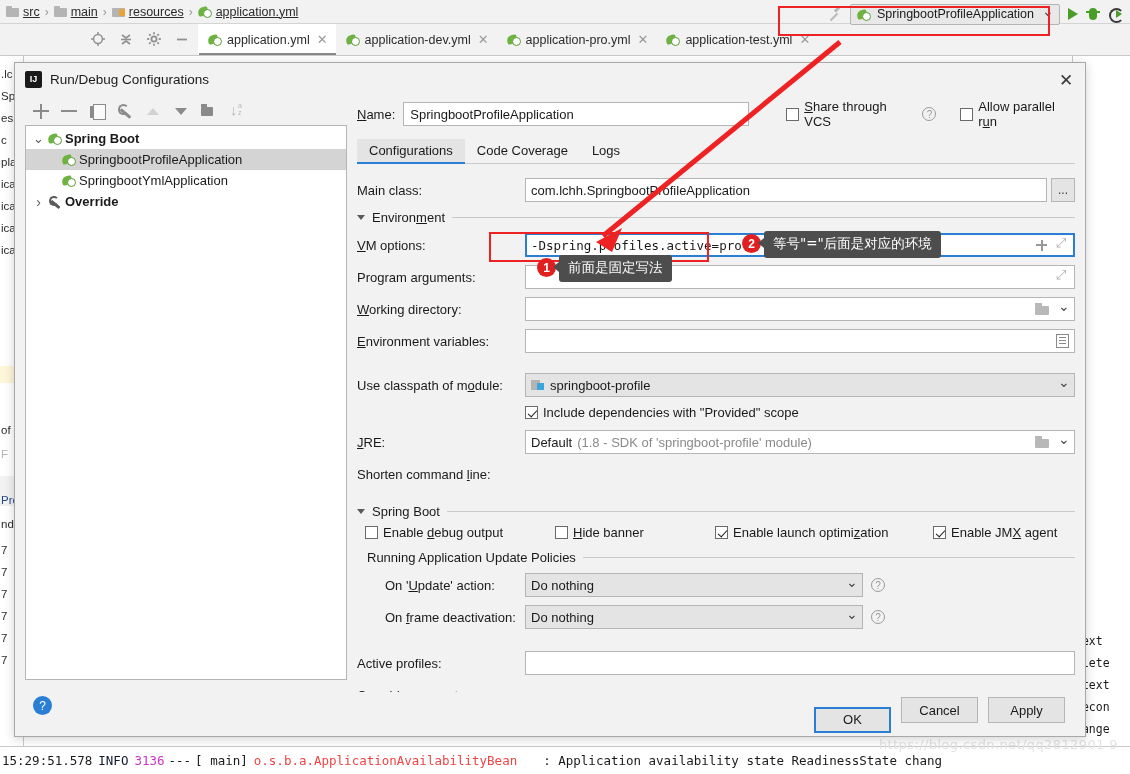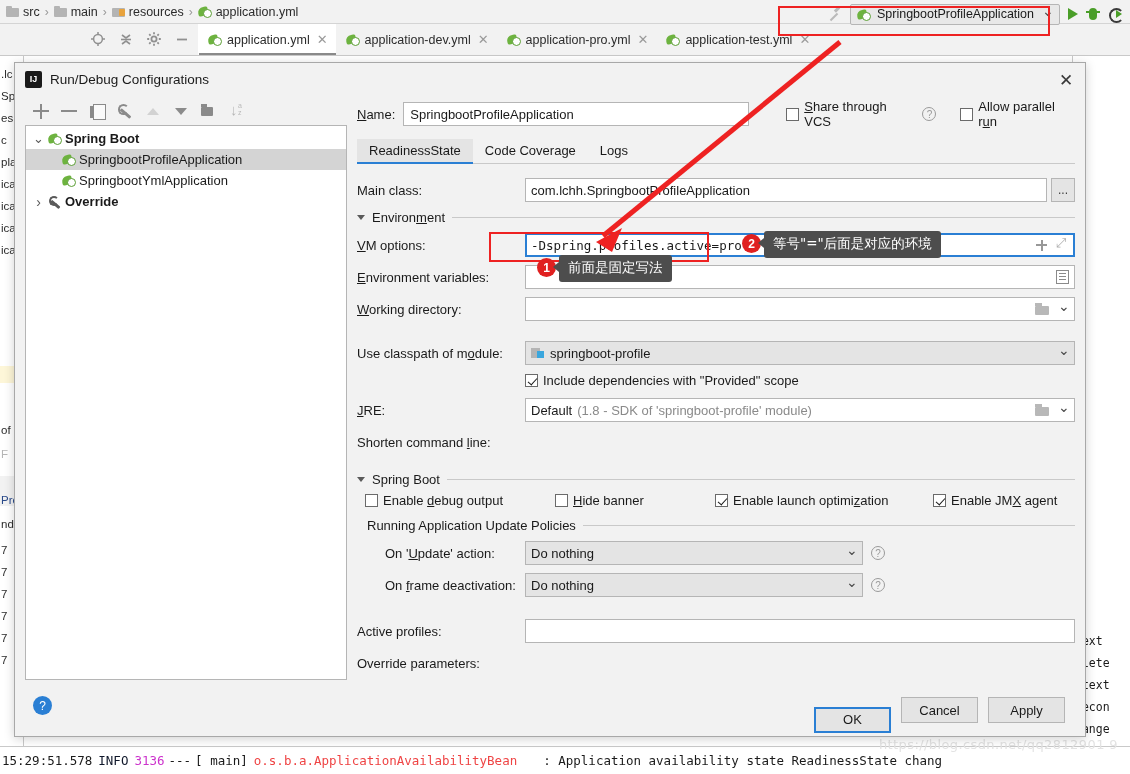--- a/index.html
+++ b/index.html
@@ -14,21 +14,21 @@
   }
   #root { position: relative; width: 1130px; height: 774px; background:#fff; }
 
   
   .ide-breadcrumb {
     position:absolute; left:0; top:0; width:1130px; height:24px;
     background:#f2f2f2; border-bottom:1px solid #d4d4d4;
     display:flex; align-items:center; padding-left:6px; gap:3px;
     font-size:12.5px; color:#2b2b2b;
   }
-  .crumb { display:flex; align-items:center; gap:4px; }
+  .crumb { display:flex; align-items:center; gap:4px;text-decoration:underline; }
   .crumb-sep { color:#9a9a9a; font-size:12px; padding:0 2px;}
   .folder-ic { width:13px; height:11px; position:relative; display:inline-block;}
   .folder-ic:before{content:"";position:absolute;left:0;top:2px;width:13px;height:9px;background:#b4b4b4;border-radius:1px;}
   .folder-ic:after{content:"";position:absolute;left:0;top:0px;width:6px;height:3px;background:#b4b4b4;border-radius:1px;}
   .folder-res:after{content:"";position:absolute;left:7px;top:3px;width:6px;height:7px;background:#e8a33d;}
   .leaf-ic{ position:relative; width:14px;height:13px; display:inline-block;}
   .leaf-ic:before{content:"";position:absolute;left:0;top:2px;width:10px;height:9px;background:#6db33f;border-radius:60% 20% 60% 20%;transform:rotate(-12deg);}
   .leaf-ic:after{content:"";position:absolute;left:5px;top:4px;width:7px;height:7px;border:1.6px solid #5a9e33;border-radius:50%;background:#fff;}
 
   .ide-tabsbar{
@@ -438,21 +438,21 @@
           </span>
           <span class="qmark">?</span>
           <span style="width:8px"></span>
           <span class="cbrow">
             <span class="cbx"></span>
             <span>Allow parallel r<span class="u">u</span>n</span>
           </span>
         </div>
 
         <div class="tabstrip">
-          <div class="ctab active">ReadinessState</div>
+          <div class="ctab active">Configurations</div>
           <div class="ctab">Code Coverage</div>
           <div class="ctab">Logs</div>
         </div>
 
         <div class="form">
 
           <div class="frow">
             <span class="flabel">Main class:</span>
             <span class="fctl" style="margin-right:4px">
               <span class="val">com.lchh.SpringbootProfileApplication</span>
@@ -470,38 +470,46 @@
             <span class="flabel"><span class="u">V</span>M options:</span>
             <span class="fctl focus">
               <span class="val mono">-Dspring.profiles.active=pro</span>
               <span style="flex:1"></span>
               <span class="ic-plus"></span>
               <span style="width:8px"></span>
               <span class="ic-expand"></span>
             </span>
           </div>
 
+          <div class="frow">
+            <span class="flabel">Program ar<span class="u">g</span>uments:</span>
+            <span class="fctl">
+              <span class="val"></span>
+              <span style="flex:1"></span>
+              <span class="ic-expand"></span>
+            </span>
+          </div>
+
+          <div class="frow">
+            <span class="flabel"><span class="u">W</span>orking directory:</span>
+            <span class="fctl">
+              <span class="val"></span>
+              <span style="flex:1"></span>
+              <span class="ic-folder"></span>
+              <span style="width:6px"></span>
+              <span class="ic-chev"></span>
+            </span>
+          </div>
 
           <div class="frow">
             <span class="flabel"><span class="u">E</span>nvironment variables:</span>
             <span class="fctl">
               <span class="val"></span>
               <span style="flex:1"></span>
               <span class="ic-list"></span>
-            </span>
-          </div>
-
-          <div class="frow">
-            <span class="flabel"><span class="u">W</span>orking directory:</span>
-            <span class="fctl">
-              <span class="val"></span>
-              <span style="flex:1"></span>
-              <span class="ic-folder"></span>
-              <span style="width:6px"></span>
-              <span class="ic-chev"></span>
             </span>
           </div>
 
           <div style="height:12px"></div>
 
           <div class="frow">
             <span class="flabel">Use classpath of m<span class="u">o</span>dule:</span>
             <span class="fctl gray">
               <span class="modicon"></span>
               <span class="val">springboot-profile</span>

